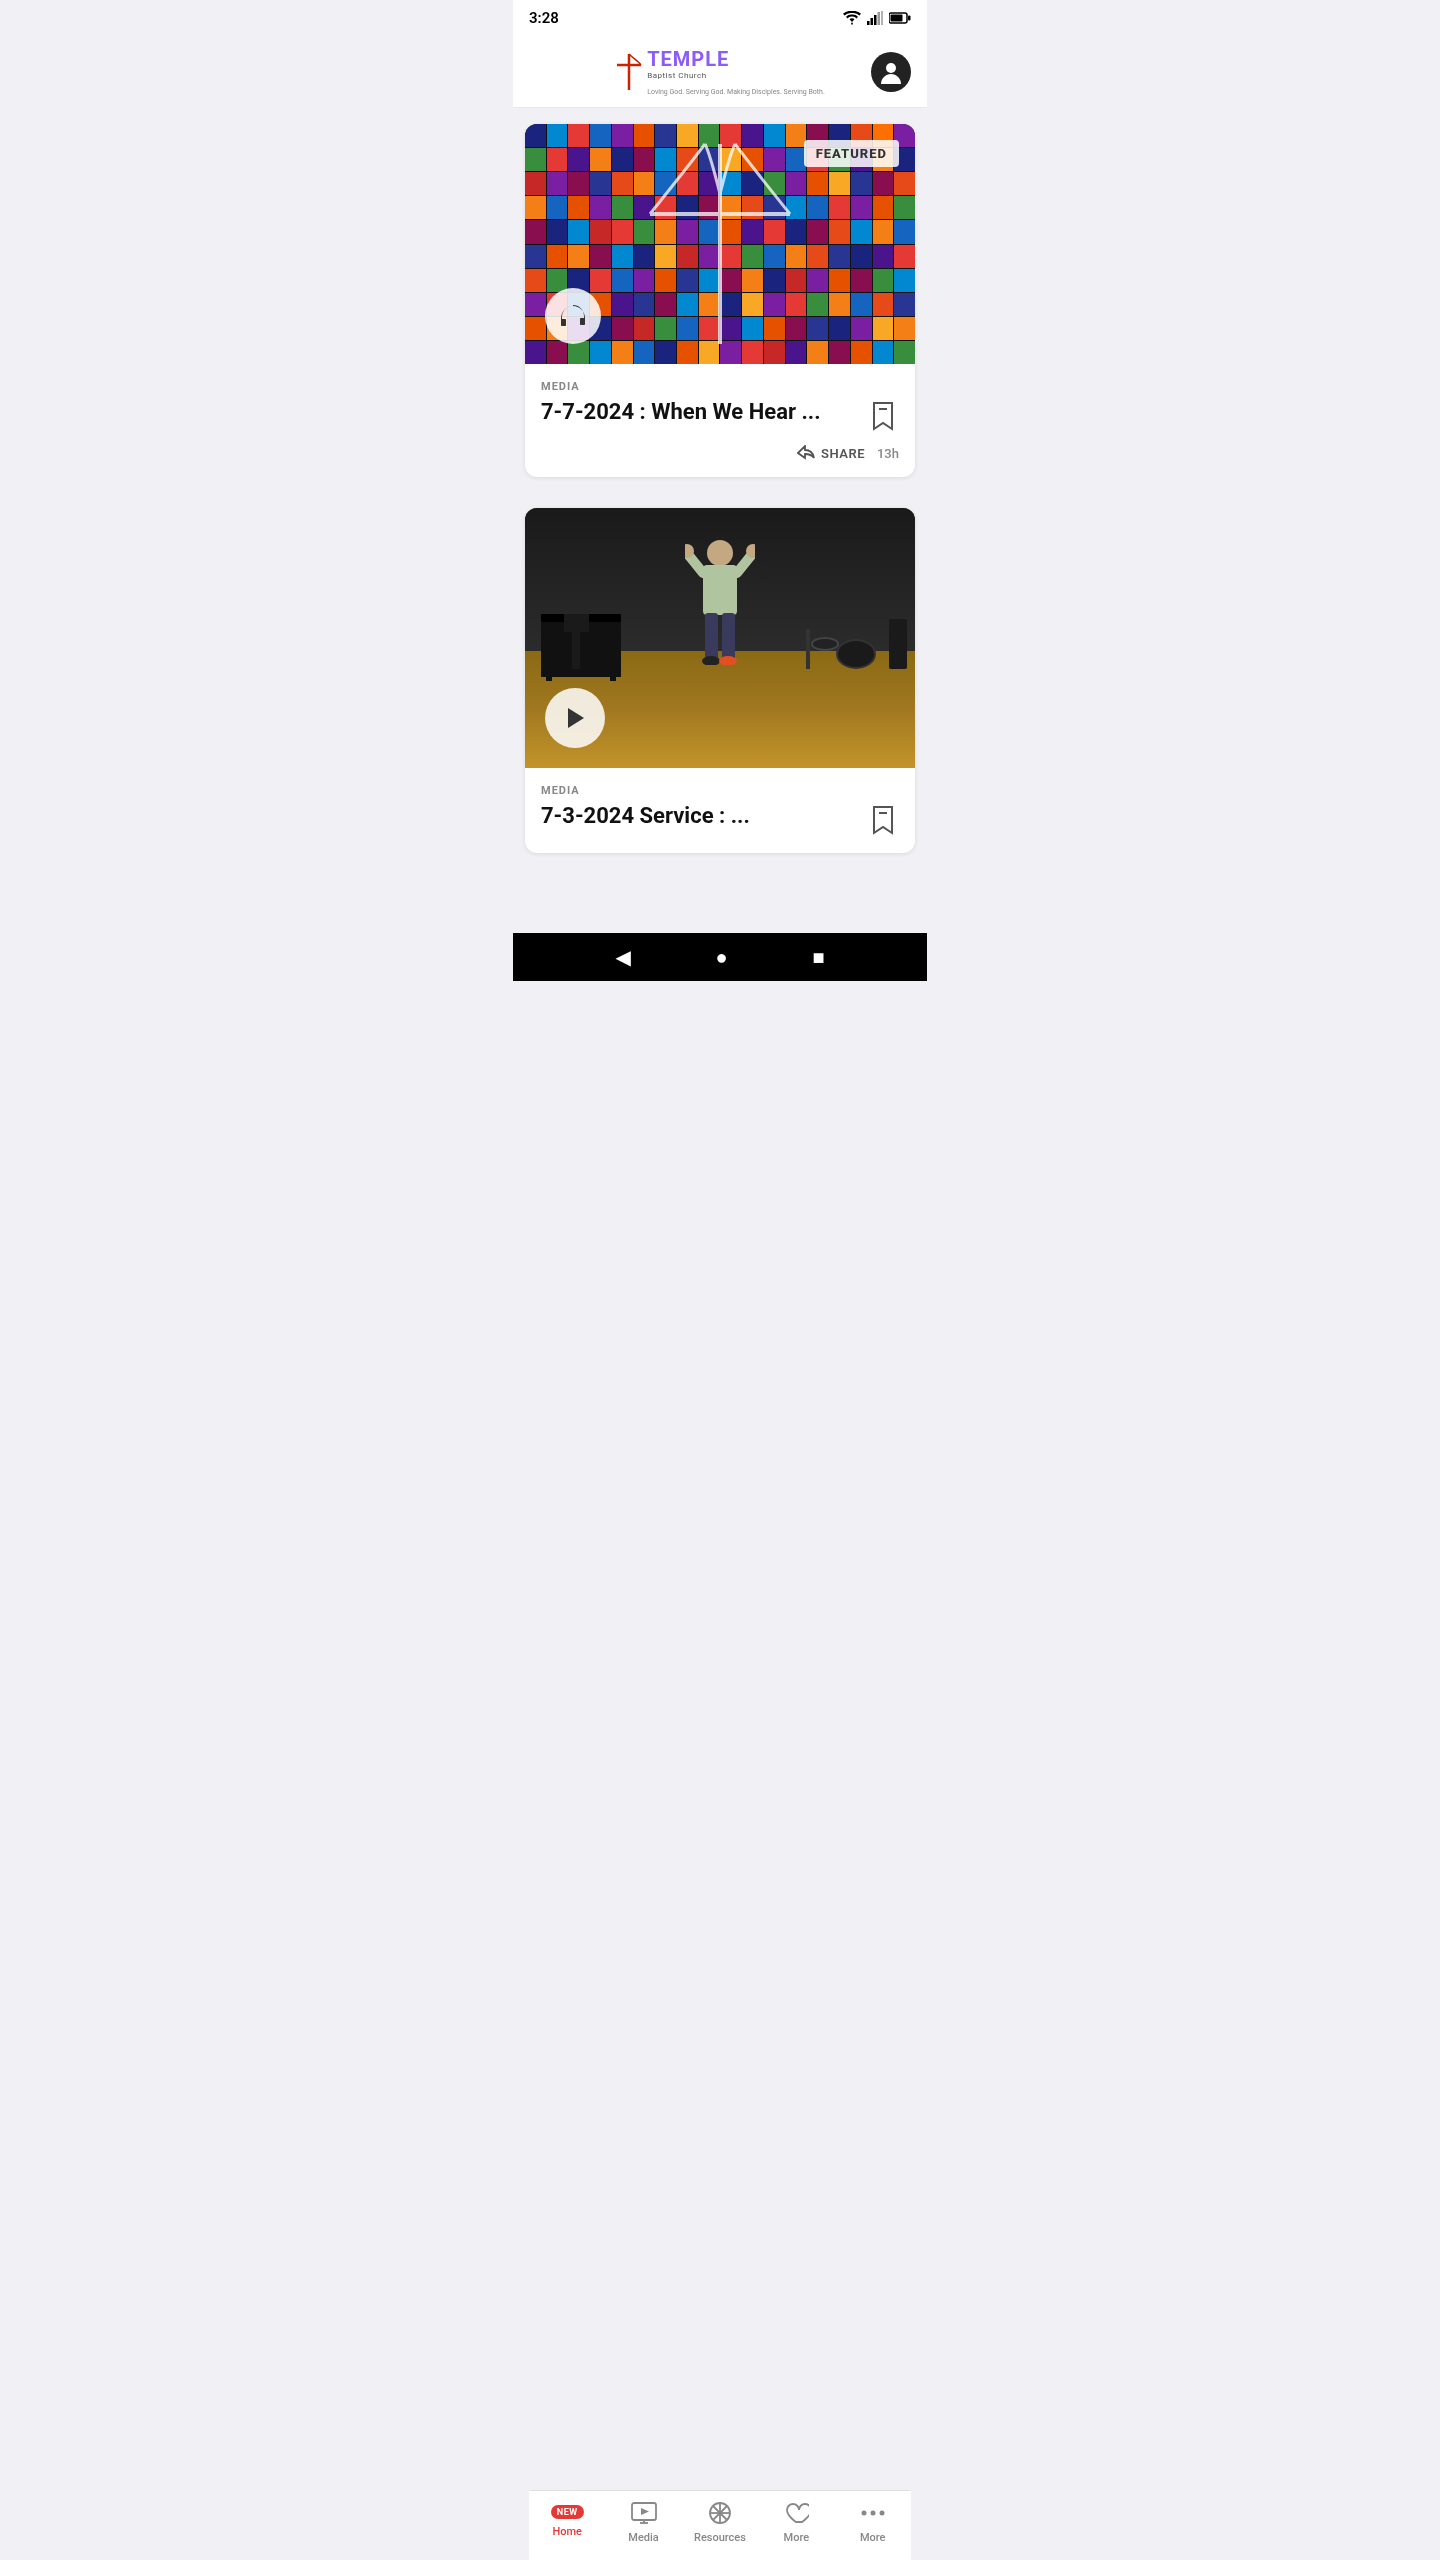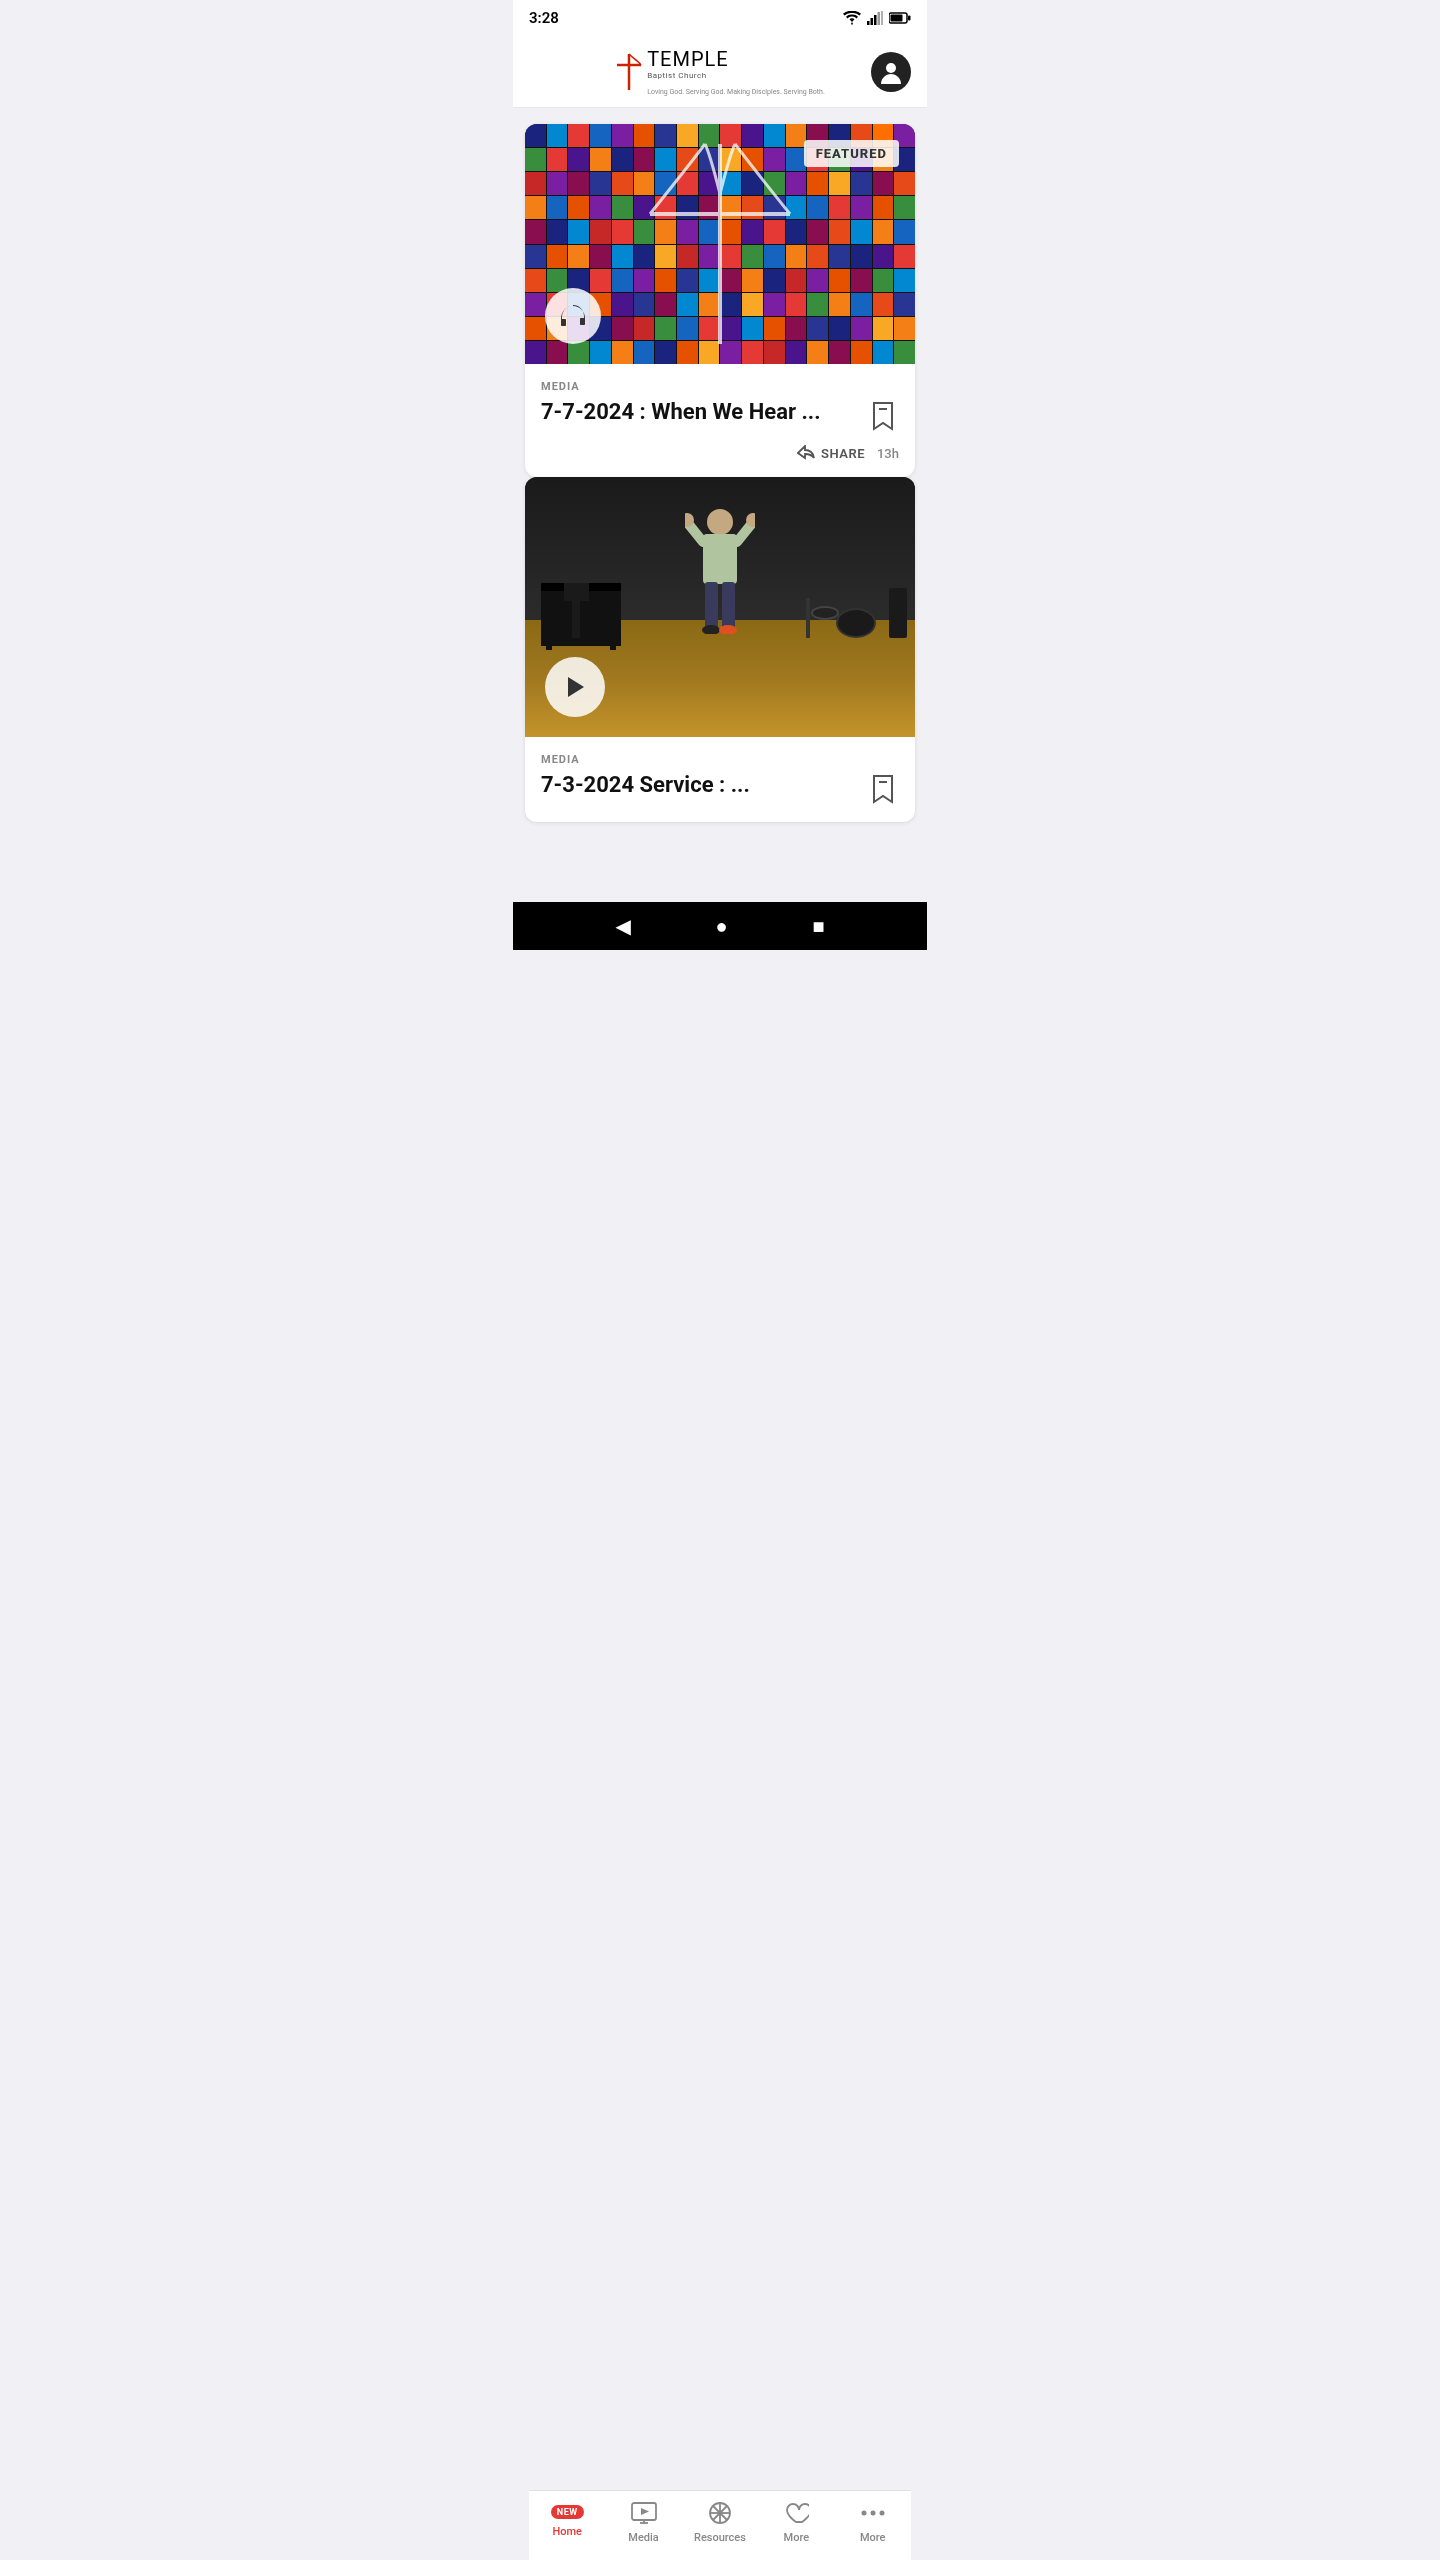--- a/index.html
+++ b/index.html
@@ -60,22 +60,22 @@
     }
 
     .logo-text {
       display: flex;
       flex-direction: column;
       align-items: flex-start;
     }
 
     .logo-temple {
       font-size: 20px;
-      font-weight: 400;
-      color: #000000;
+      font-weight: 700;
+      color: #8b5cf6;
       letter-spacing: 1px;
     }
 
     .logo-subtitle {
       font-size: 8px;
       color: #555;
       letter-spacing: 0.5px;
     }
 
     .logo-tagline {
@@ -98,21 +98,21 @@
       justify-content: center;
       cursor: pointer;
     }
 
     
     .main-content {
       padding: 16px 12px;
       padding-bottom: 80px;
       display: flex;
       flex-direction: column;
-      gap: 0;
+      gap: 31px;
     }
 
     
     .card {
       background: #fff;
       border-radius: 12px;
       overflow: hidden;
       box-shadow: 0 1px 4px rgba(0,0,0,0.1);
     }
 

